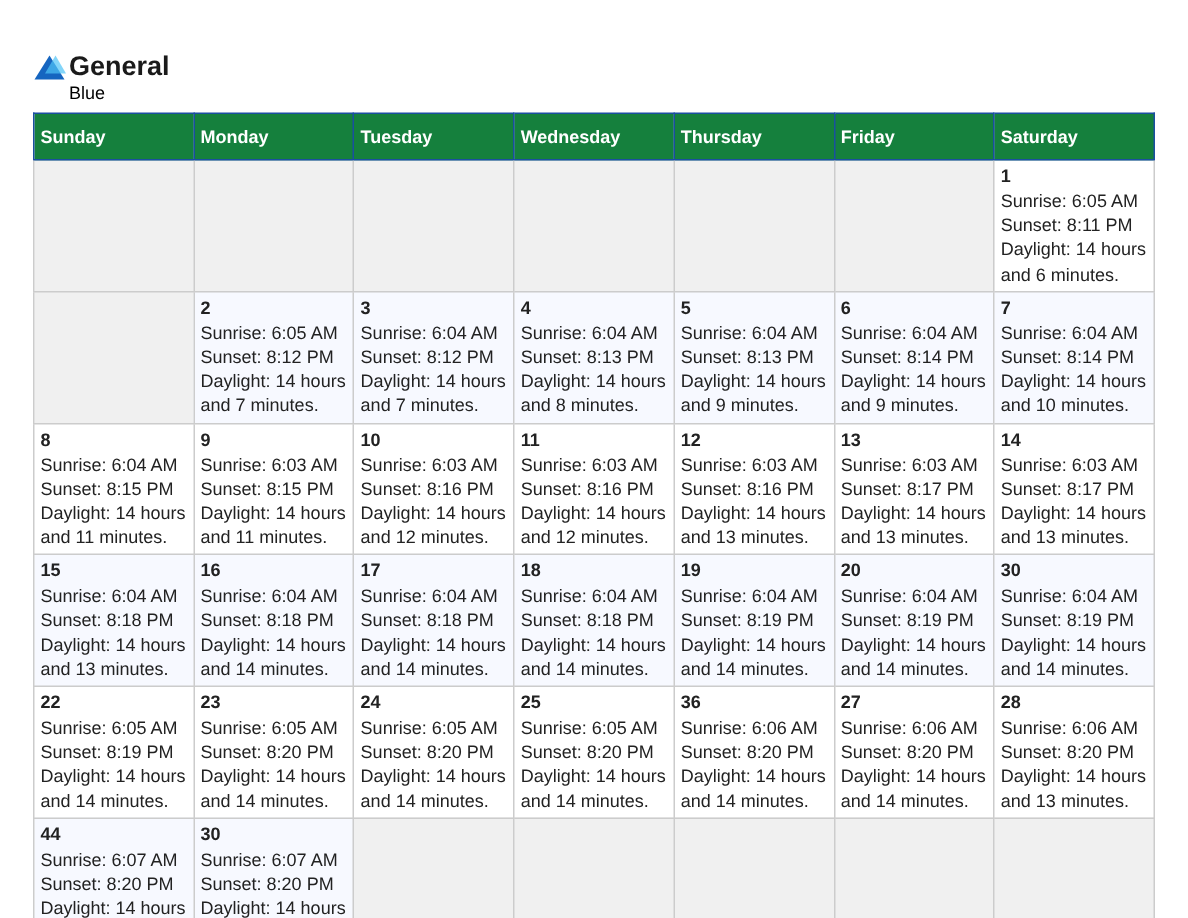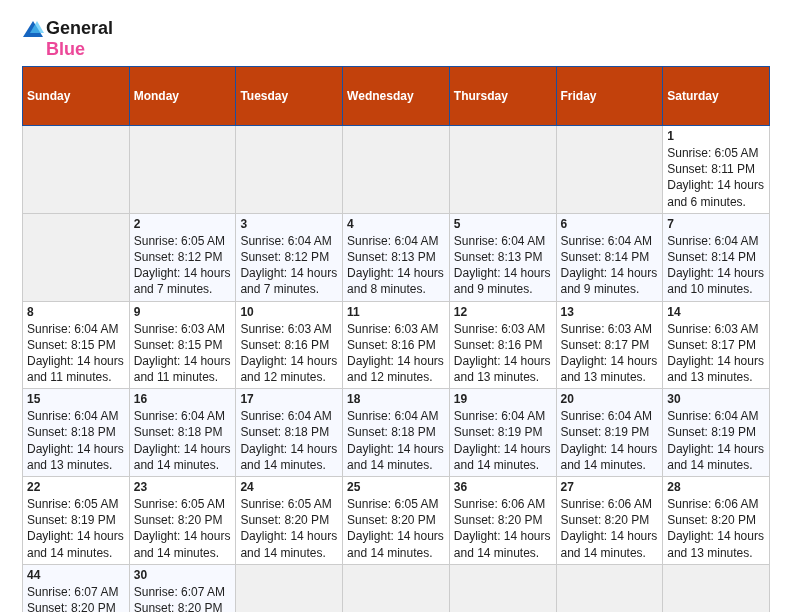--- a/index.html
+++ b/index.html
@@ -15,20 +15,21 @@
       height: 612px;
       padding: 18px 22px 12px 22px;
       display: flex;
       flex-direction: column;
     }
     .header {
       display: flex;
       justify-content: space-between;
       align-items: flex-start;
       margin-bottom: 6px;
+      margin-top: 16px;
     }
     .logo {
       display: flex;
       flex-direction: column;
       align-items: flex-start;
     }
     .logo-row {
       display: flex;
       align-items: center;
       gap: 2px;
@@ -46,25 +47,25 @@
       color: #1a1a1a;
     }
     .calendar {
       flex: 1;
       border: 1px solid #ccc;
       border-collapse: collapse;
       width: 100%;
       table-layout: fixed;
     }
     .calendar th {
-      background: #c2410c;
+      background: #15803d;
       color: #fff;
       font-size: 12px;
       font-weight: bold;
-      padding: 22px 4px;
+      padding: 8px 4px;
       border: 1px solid #1a4fa0;
       text-align: left;
     }
     .calendar td {
       border: 1px solid #ccc;
       vertical-align: top;
       padding: 3px 4px;
       font-size: 9.5px;
       color: #222;
       height: 82px;
@@ -94,21 +95,21 @@
 <div class="page">
   <div class="header">
     <div class="logo">
       <div class="logo-row">
         <svg width="22" height="18" viewBox="0 0 22 18">
           <polygon points="11,1 21,17 1,17" fill="#1565c0"></polygon>
           <polygon points="15,1 22,13 8,13" fill="#4fc3f7" opacity="0.7"></polygon>
         </svg>
         <span style="font-size:18px;font-weight:bold;color:#1a1a1a;">General</span>
       </div>
-      <span style="font-size:18px;font-weight:bold;color:#ec4899;margin-left:24px;">Blue</span>
+      <span style="font-size:12px;font-weight:normal;color:#000000;margin-left:24px;">Blue</span>
     </div>
     <div class="title-block">
       <div class="month-title"></div>
       <div class="location-title"></div>
     </div>
   </div>
 
   <table class="calendar">
     <thead>
       <tr id="header-row">

